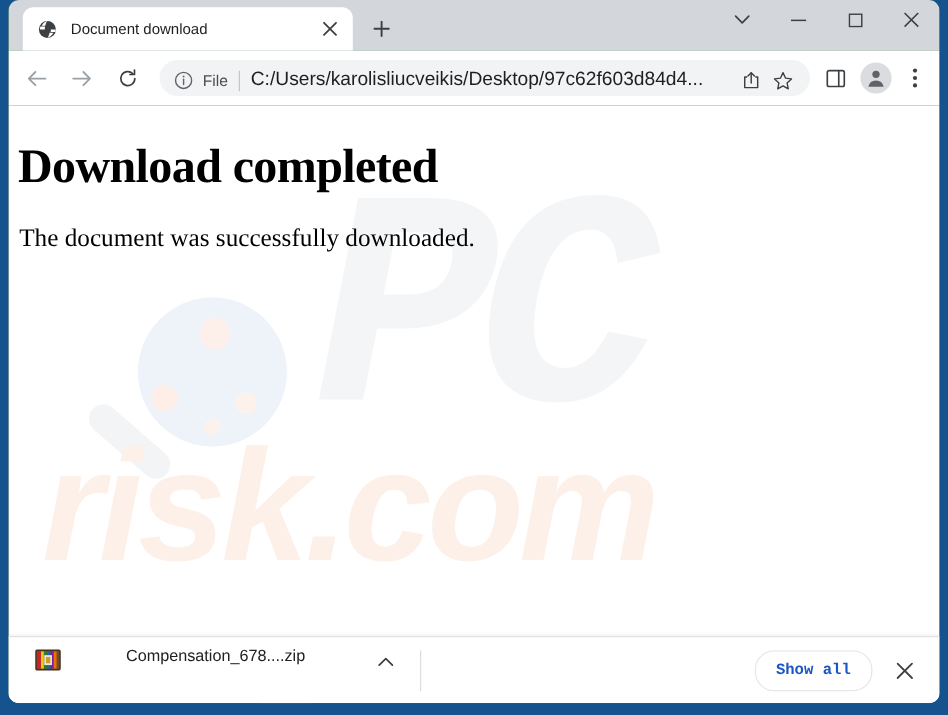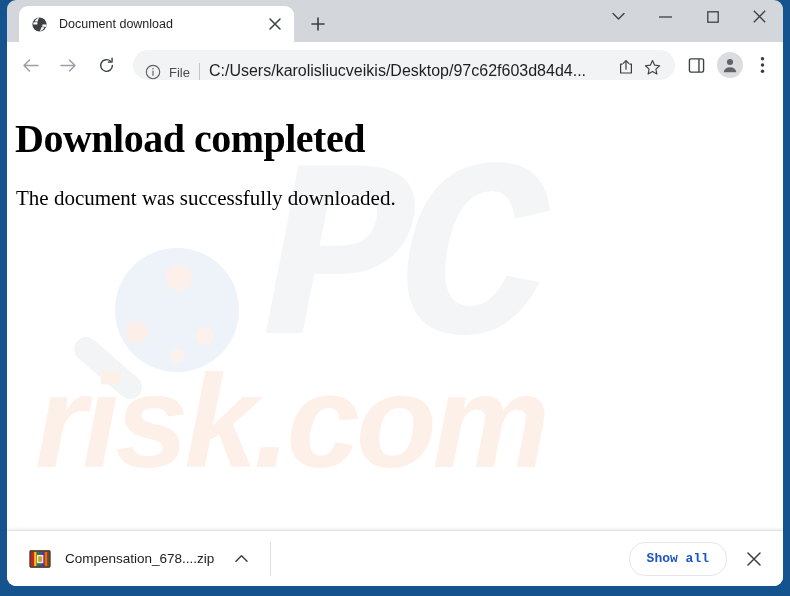--- a/index.html
+++ b/index.html
@@ -112,21 +112,21 @@
     flex: 0 0 auto;
   }
   #omnibox {
     flex: 1 1 auto;
     height: 30px;
     margin-left: 12px;
     margin-right: 6px;
     background: #f1f3f4;
     border-radius: 15px;
     display: flex;
-    align-items: flex-end;
+    align-items: center;
     padding: 4px 10px 0 12px;
     box-sizing: border-box;
     min-width: 0;
   }
   #site-info-icon { flex: 0 0 auto; display:flex; align-items:center; }
   #omnibox-scheme {
     flex: 0 0 auto;
     font-size: 13px;
     color: #4a4e51;
     margin-left: 8px;
@@ -265,26 +265,27 @@
     height: 56px;
     background: #ffffff;
     border-top: 1px solid #dfe1e3;
     display: flex;
     align-items: center;
     box-sizing: border-box;
     box-shadow: 0 -1px 3px rgba(0,0,0,0.08);
   }
   #download-item {
     display: flex;
-    align-items: center;
+    align-items: flex-start;
     margin-left: 16px;
     height: 40px;
     border-radius: 6px;
     padding: 0 6px;
     flex: 0 0 auto;
+    gap: 40px;
   }
   #download-file-icon {
     width: 22px; height: 22px;
     flex: 0 0 auto;
     display:block;
   }
   #download-filename {
     font-size: 13.5px;
     color: #202124;
     margin-left: 14px;

